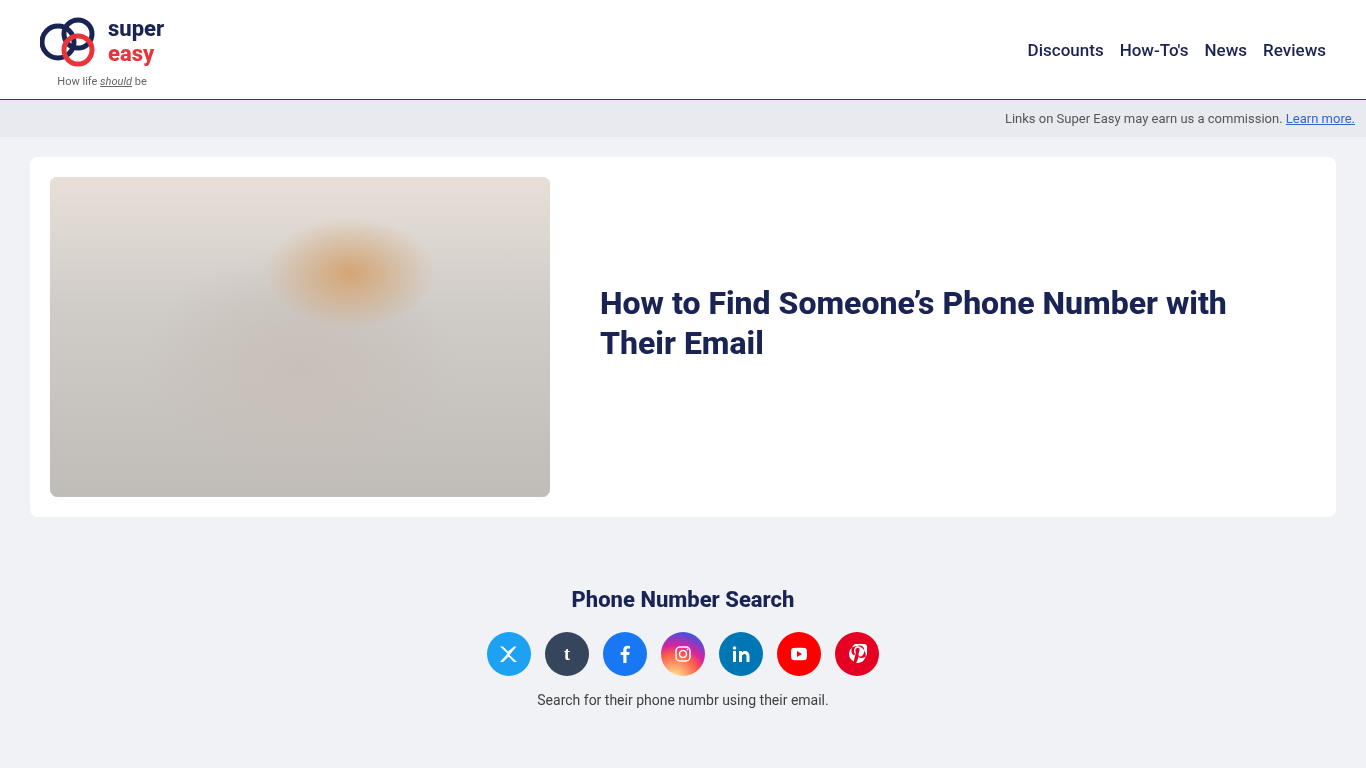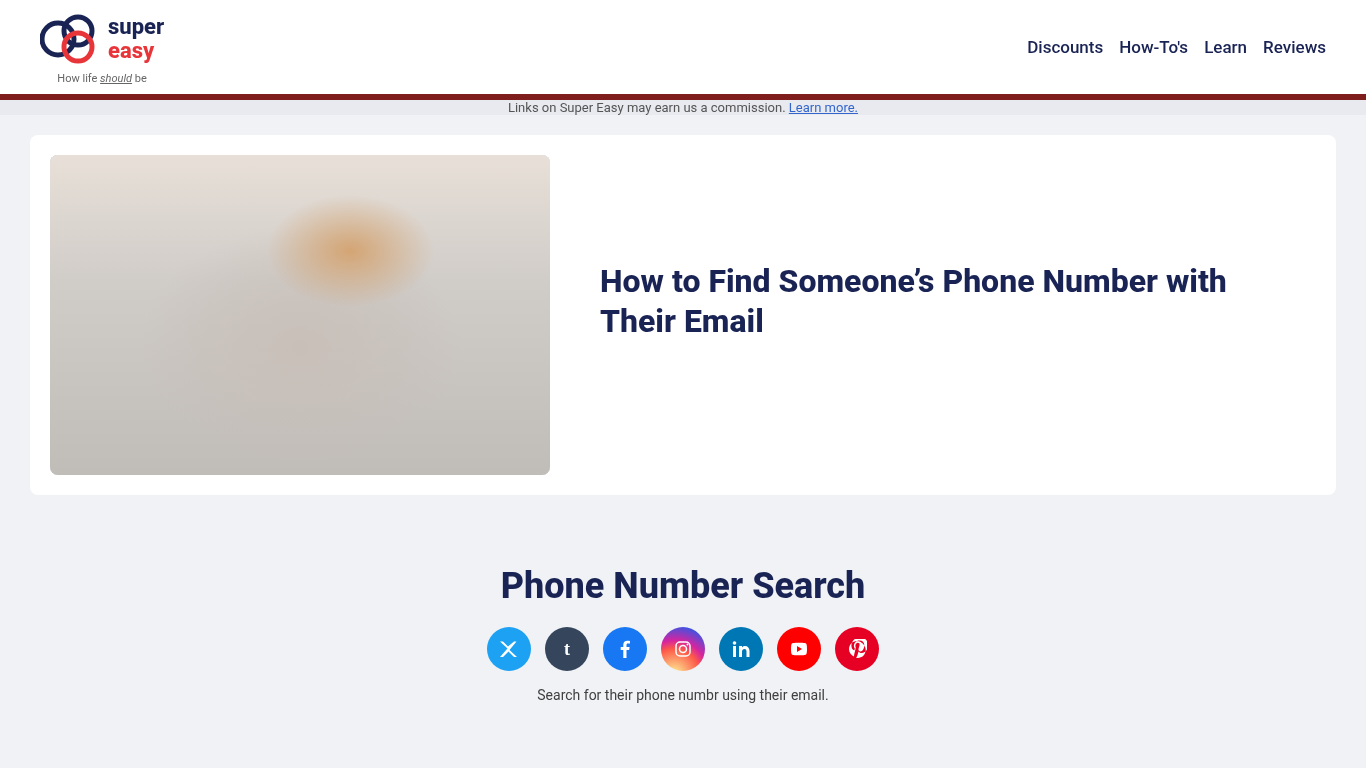--- a/index.html
+++ b/index.html
@@ -6,21 +6,21 @@
     body { font-family: -apple-system, BlinkMacSystemFont, 'Segoe UI', Roboto, Arial, sans-serif; background: #f0f2f5; min-height: 768px; }
 
     
     .header {
       background: #fff;
       display: flex;
       align-items: center;
       justify-content: space-between;
       padding: 0 40px;
       height: 100px;
-      border-bottom: 6px solid #7f1d1d;
+      border-bottom: 1px solid #7f1d1d;
     }
     .logo-area {
       display: flex;
       align-items: center;
       gap: 0;
       flex-direction: column;
     }
     .logo-wrapper {
       display: flex;
       align-items: center;
@@ -85,22 +85,22 @@
       cursor: pointer;
       color: #1a2454;
       font-size: 20px;
       display: flex;
       align-items: center;
     }
 
     
     .commission-bar {
       background: #e8eaf0;
-      text-align: center;
-      padding: 0;
+      text-align: right;
+      padding: 11px;
       font-size: 13px;
       color: #555;
     }
     .commission-bar a {
       color: #3366cc;
       text-decoration: underline;
     }
 
     
     .article-card {
@@ -205,21 +205,21 @@
     }
     .phone-search-box {
       background: #f0f2f5;
       border-radius: 16px;
       padding: 40px 20px 30px;
       text-align: center;
       max-width: 740px;
       margin: 0 auto;
     }
     .phone-search-title {
-      font-size: 36px;
+      font-size: 22px;
       font-weight: 800;
       color: #1a2454;
       margin-bottom: 20px;
     }
     .social-icons {
       display: flex;
       gap: 14px;
       justify-content: center;
       margin-bottom: 16px;
     }
@@ -270,21 +270,21 @@
       </div>
     </div>
     <div class="logo-tagline">
       How life <em>should</em> be
     </div>
   </div>
 
   <nav class="main-nav">
     <a href="#">Discounts</a>
     <a href="#">How-To's</a>
-    <a href="#">Learn</a>
+    <a href="#">News</a>
     <a href="#">Reviews</a>
   </nav>
 
 </header>
 
 <div class="commission-bar">
   <span>Links on Super Easy may earn us a commission. </span><a href="#">Learn more.</a>
 </div>
 
 <div class="article-card">

